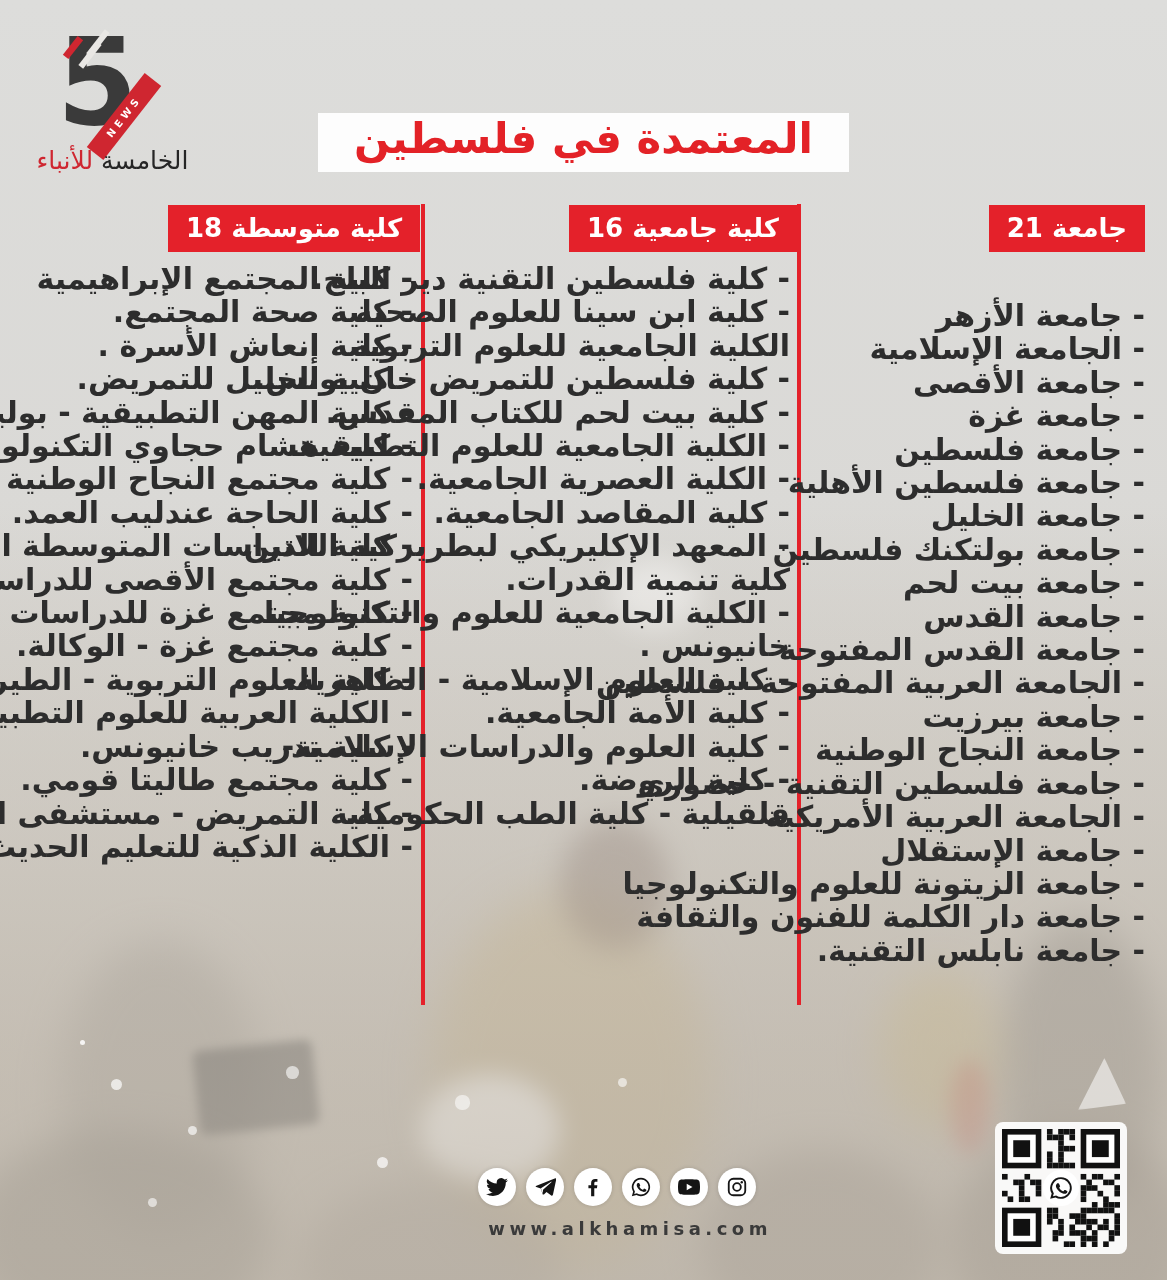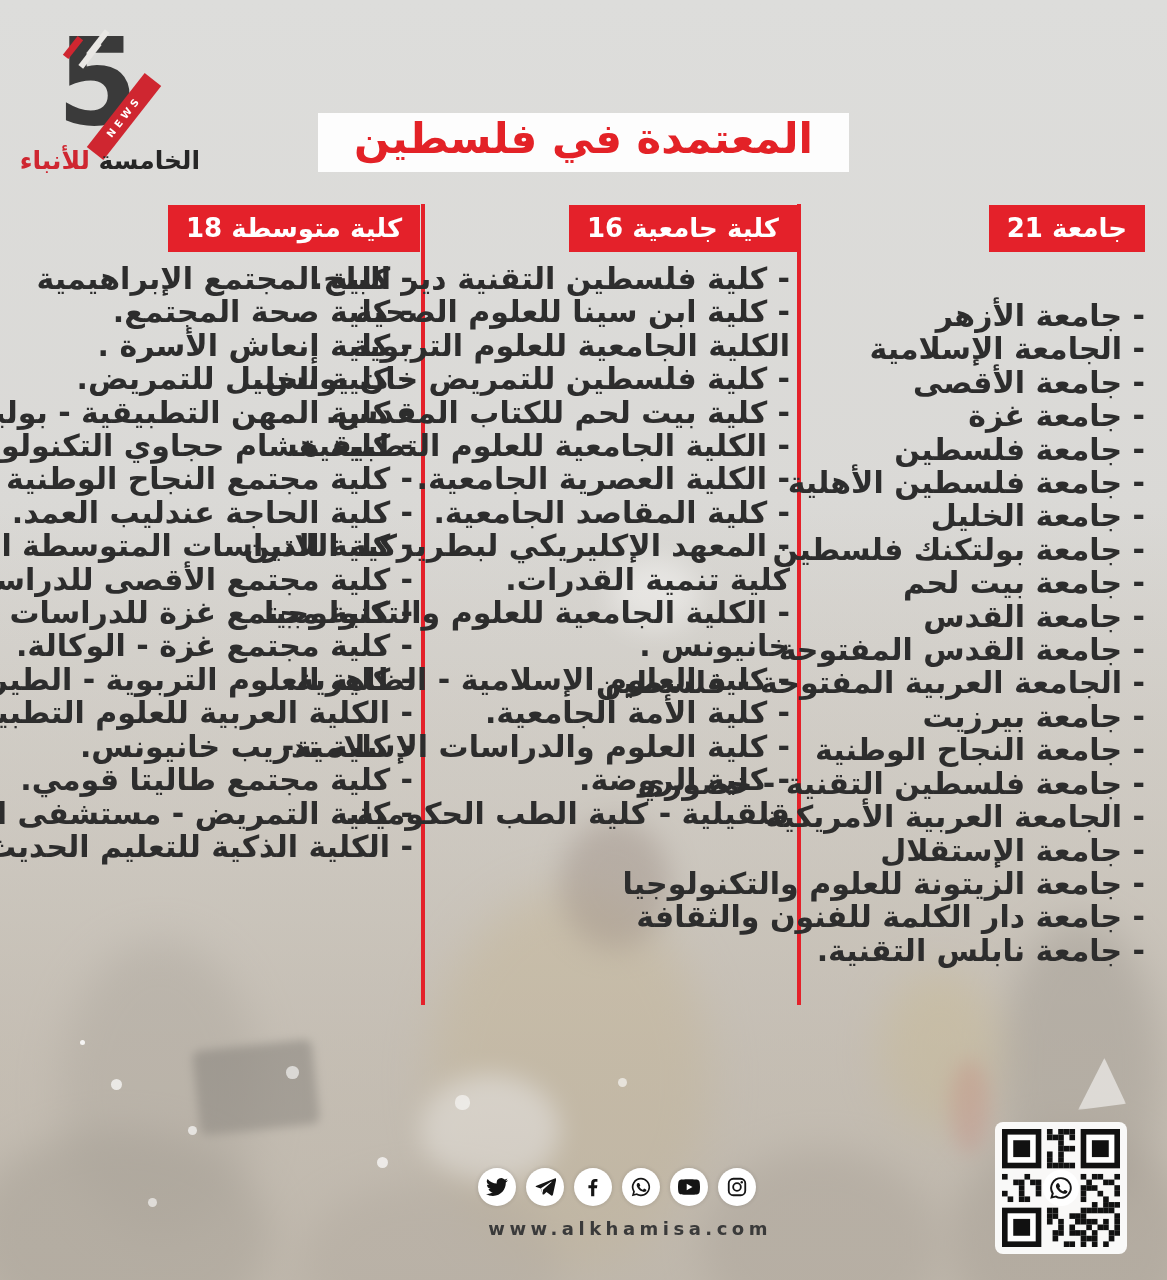--- a/index.html
+++ b/index.html
@@ -20,21 +20,21 @@
   
   .logo{position:absolute;left:25px;top:18px;width:175px;height:160px;z-index:3;}
   .five{position:absolute;left:30px;top:0px;font-size:122px;line-height:1.05;font-weight:bold;color:#3a3a3a;transform:scaleX(.95);}
   .ribbon{position:absolute;left:52px;top:88px;width:94px;height:21px;background:#cf2630;
     transform:rotate(-52deg);display:flex;align-items:center;justify-content:center;
     color:#fff;font-size:10px;font-weight:bold;letter-spacing:4px;}
   .slash{position:absolute;transform:rotate(-52deg);}
   .slash.w1{left:58px;top:22px;width:30px;height:6px;background:#e9e7e4;}
   .slash.w2{left:50px;top:34px;width:30px;height:6px;background:#e9e7e4;}
   .slash.r1{left:36px;top:26px;width:24px;height:7px;background:#cf2630;}
-  .logo-name{position:absolute;left:0;top:128px;width:175px;text-align:center;direction:rtl;font-size:25px;font-weight:bold;white-space:nowrap;}
+  .logo-name{position:absolute;left:0;top:128px;width:175px;text-align:center;direction:rtl;font-size:25px;font-weight:normal;white-space:nowrap;}
   .logo-name .dark{color:#262626;}
   .logo-name .red{color:#cf2630;}
   
   .title1{position:absolute;top:44px;left:0;width:100%;text-align:center;direction:rtl;
     color:#e32227;font-size:36px;font-weight:bold;z-index:3;}
   .title2-wrap{position:absolute;top:101px;left:0;width:100%;text-align:center;z-index:3;margin-top:12px;}
   .title2{display:inline-block;background:#fdfdfd;color:#e32227;font-size:42px;font-weight:bold;
     direction:rtl;padding:1px 36px 9px 36px;}
   
   .col-header{position:absolute;top:205px;background:#e4212a;color:#fff;font-size:26px;font-weight:bold;

